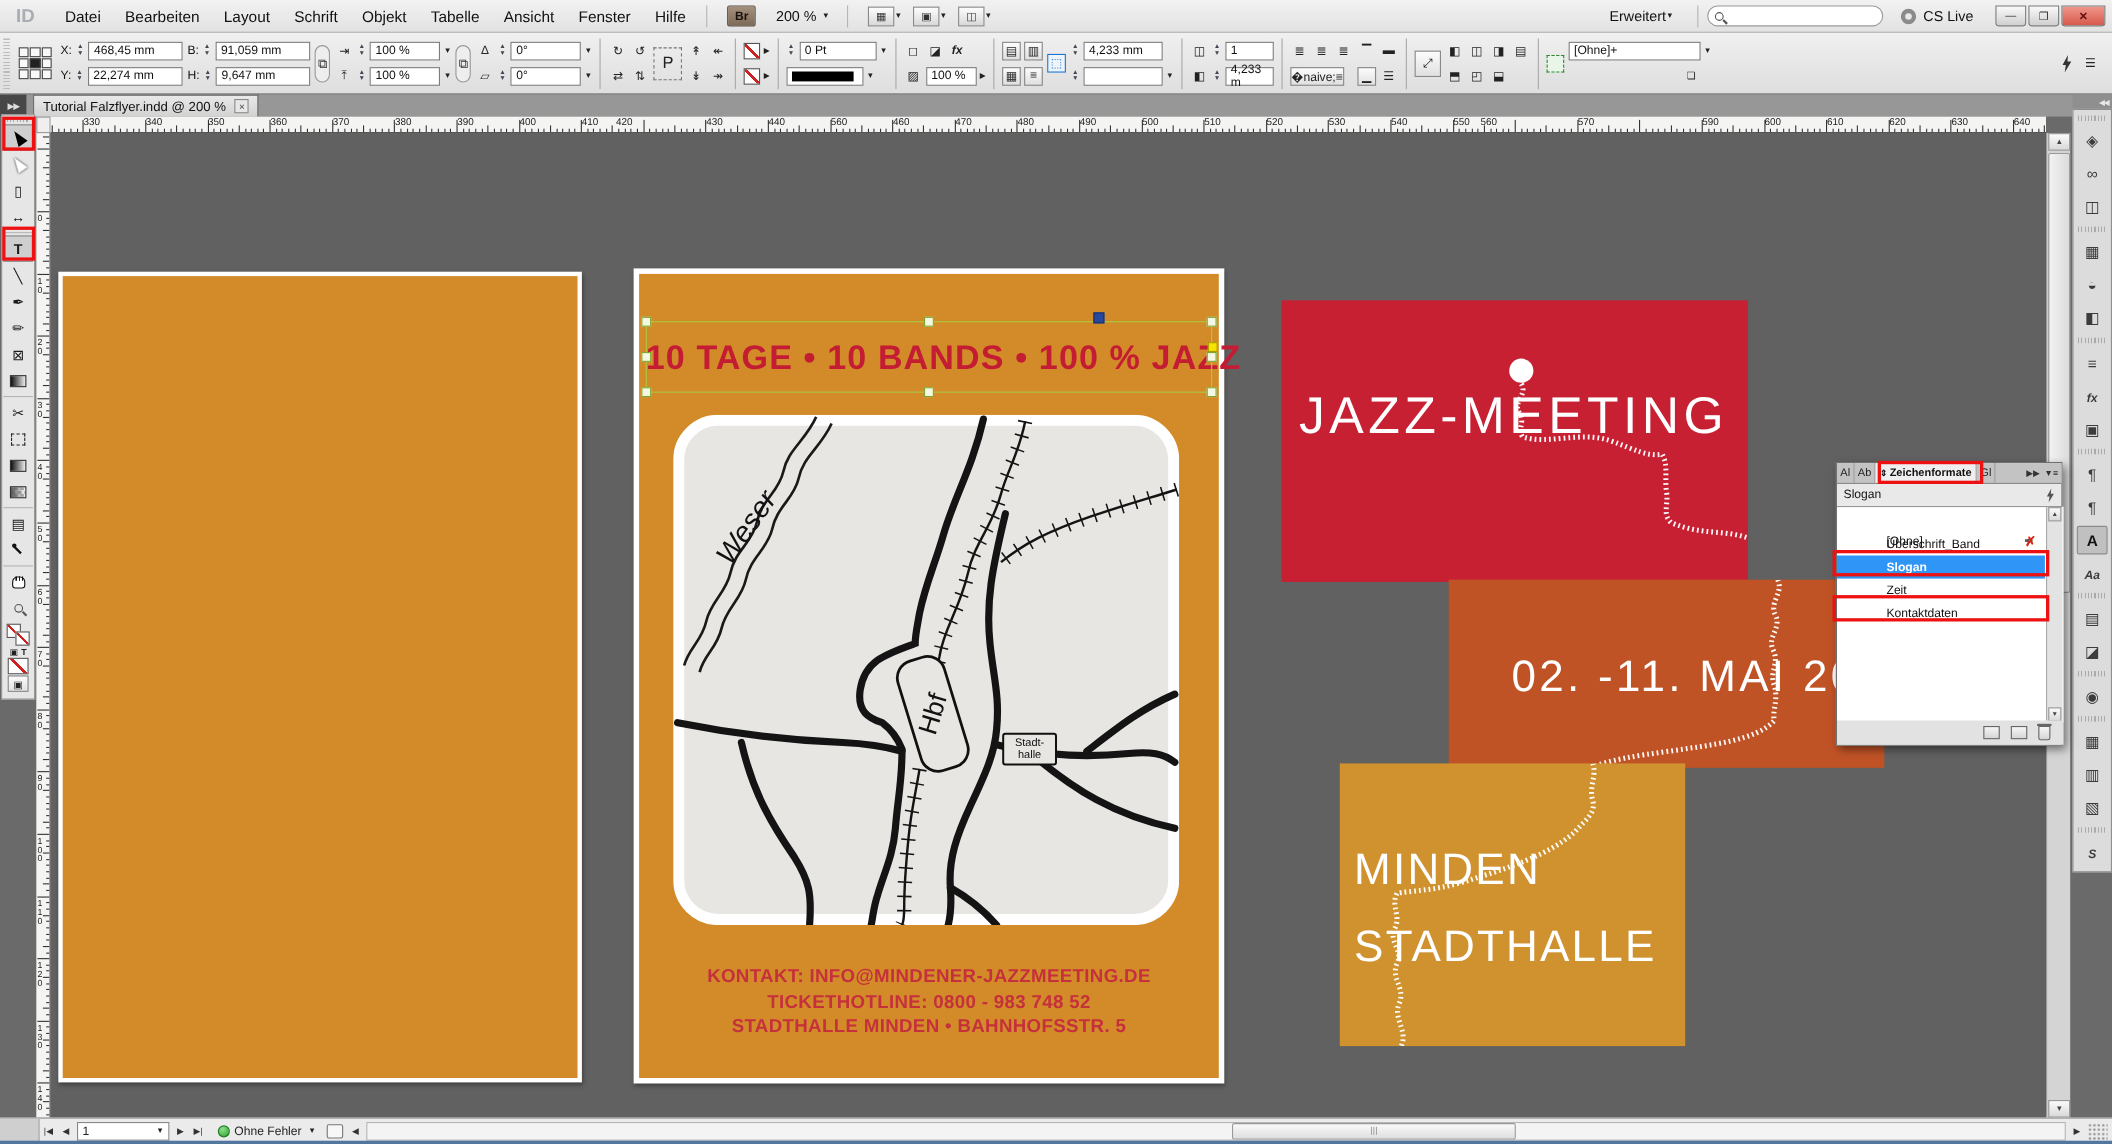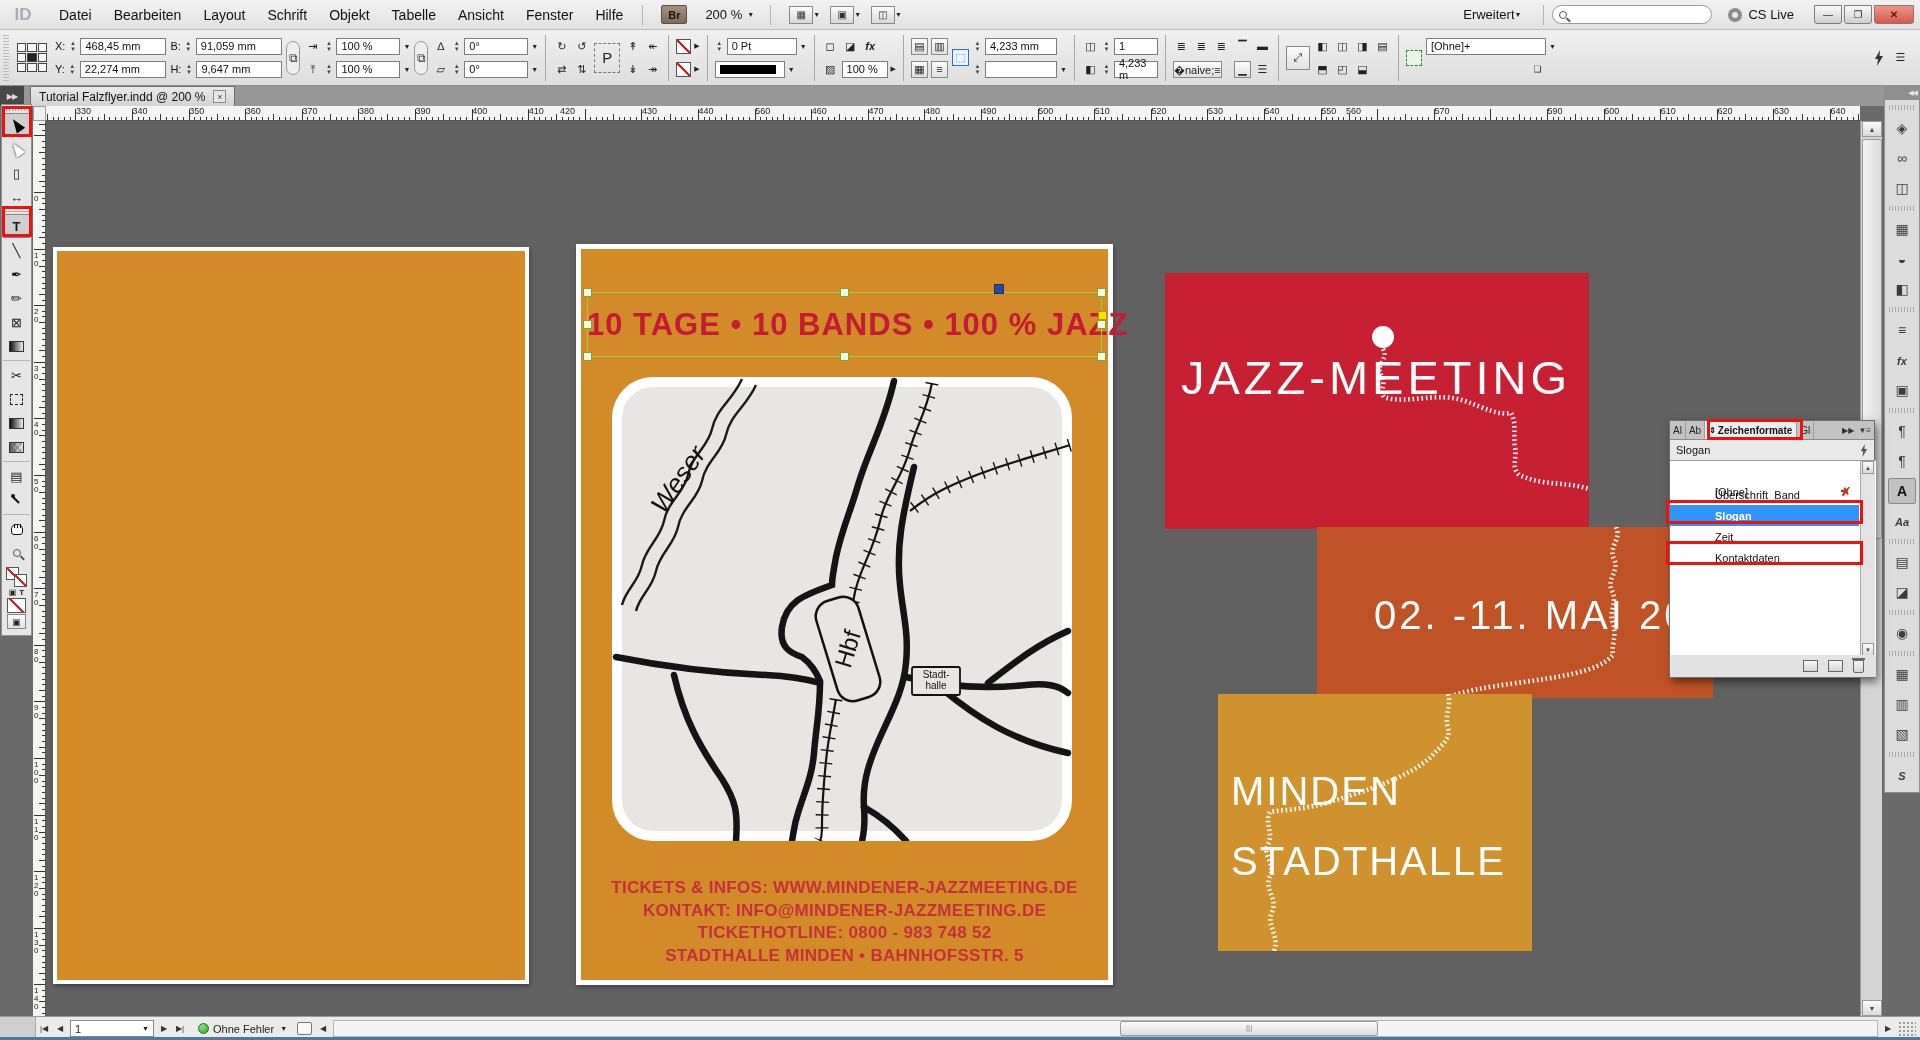--- a/index.html
+++ b/index.html
@@ -1141,21 +1141,20 @@
     <div class="handle" style="left:1051px;top:167px;"></div>
     <div class="handle" style="left:537px;top:199px;"></div>
     <div class="handle" style="left:1051px;top:199px;"></div>
     <div class="handle" style="left:537px;top:231px;"></div>
     <div class="handle" style="left:794px;top:231px;"></div>
     <div class="handle" style="left:1051px;top:231px;"></div>
     <div class="handle blue" style="left:948px;top:163px;"></div>
     <div class="handle yellow" style="left:1052px;top:190px;"></div>
 
     <div class="contacts" id="contacts" style="left:535px;top:756px;width:527px;">
-        <div>TICKETS &amp; INFOS: WWW.MINDENER-JAZZMEETING.DE</div>
         <div>KONTAKT: INFO@MINDENER-JAZZMEETING.DE</div>
         <div>TICKETHOTLINE: 0800 - 983 748 52</div>
         <div>STADTHALLE MINDEN • BAHNHOFSSTR. 5</div>
       </div>
 
     <div class="panelblk" id="redPanel" style="left: 1119px; top: 152px; width: 424px; height: 256px; background: rgb(200, 32, 51);">
       <div class="bigtxt" style="left:16px;top:66px;font-size:47px;line-height:77px;letter-spacing:4px;">
         <div>JAZZ-MEETING</div>
       </div>
       <div style="position:absolute;left:207px;top:53px;width:22px;height:22px;border-radius:50%;background:#fff;"></div>

